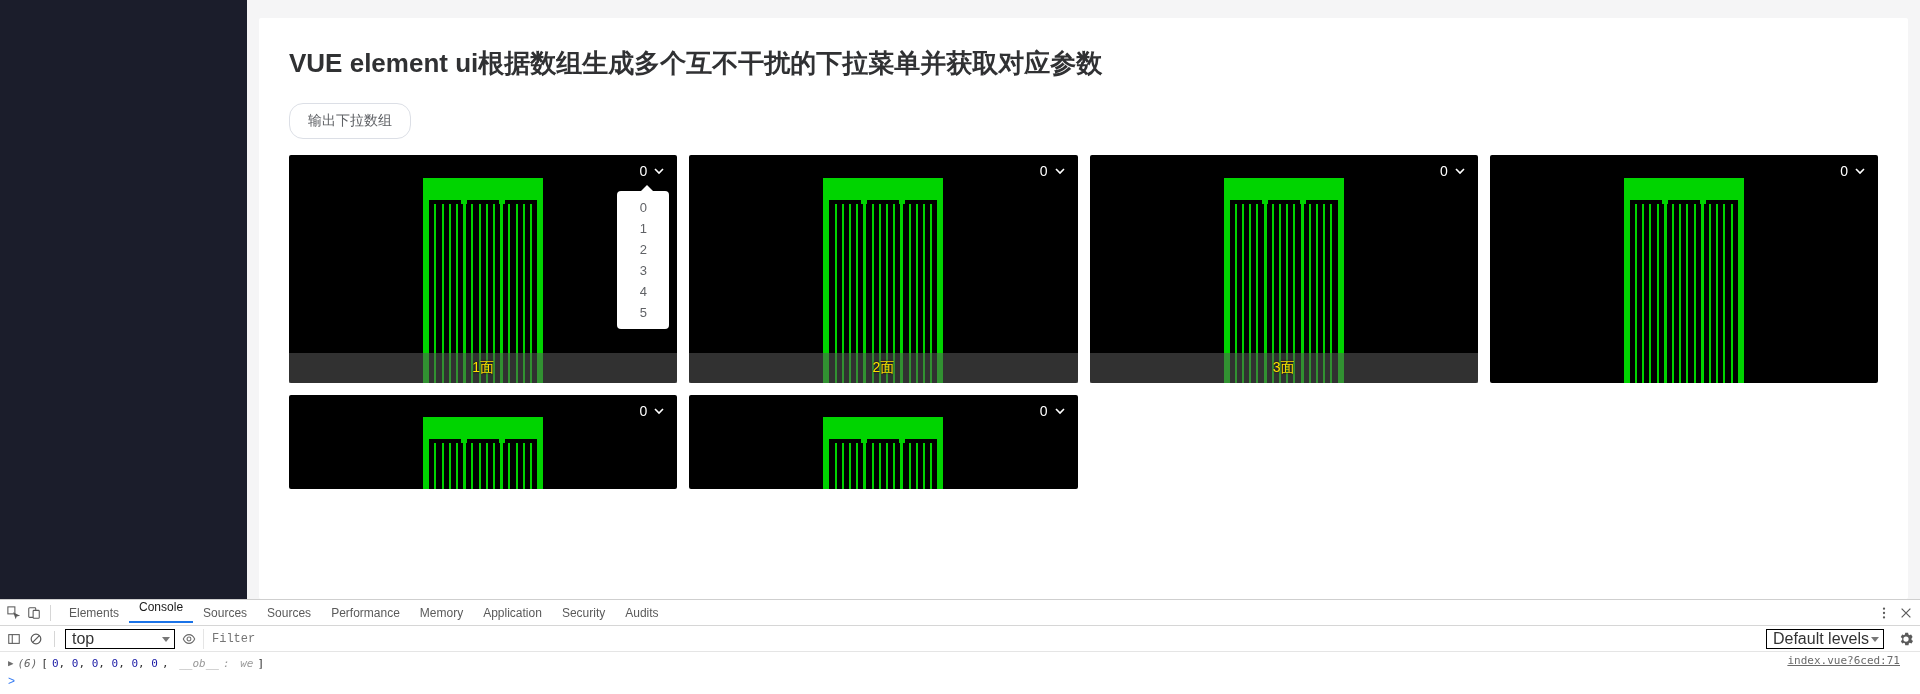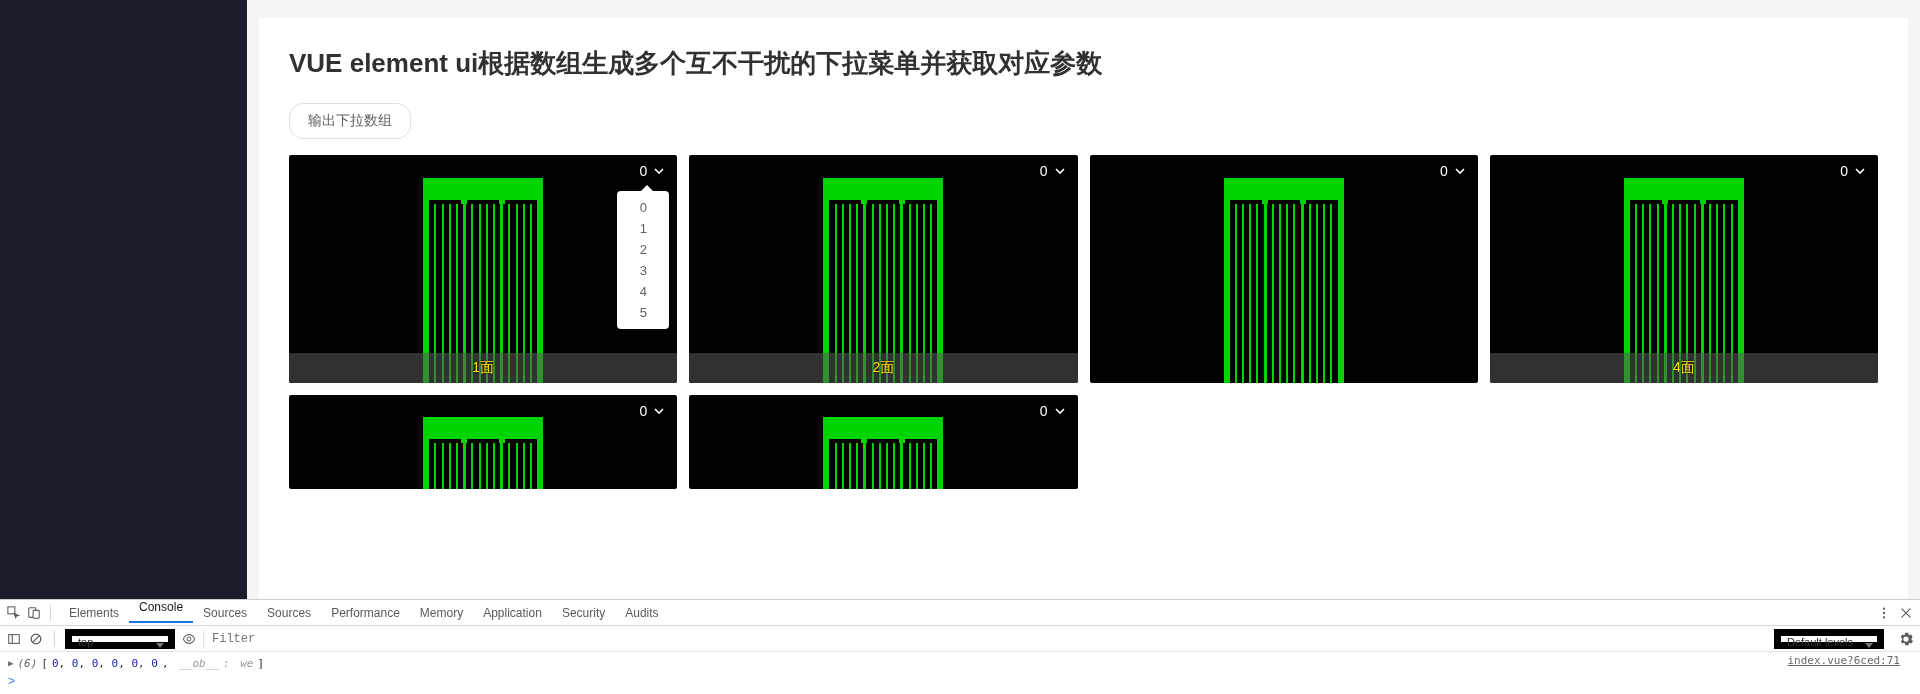--- a/index.html
+++ b/index.html
@@ -37,21 +37,21 @@
   
   .devtools { border-top:1px solid #cfcfcf; background:#fff; font-size:12px; color:#333; }
   .dt-tabs { display:flex; align-items:center; height:26px; border-bottom:1px solid #d6d6d6; padding:0 6px; gap:4px; }
   .dt-ic { width:16px; height:16px; display:flex; align-items:center; justify-content:center; color:#5a5a5a; cursor:pointer; }
   .dt-ic svg { width:14px; height:14px; }
   .dt-sep { width:1px; height:16px; background:#d6d6d6; margin:0 4px; }
   .dt-tab { padding:0 10px; height:40px; display:flex; align-items:center; color:#5a5a5a; cursor:pointer; }
   .dt-tab.active { color:#1a1a1a; border-bottom:2px solid #1a73e8; height:30px; margin-bottom:-1px; }
   .dt-right { margin-left:auto; display:flex; align-items:center; gap:6px; }
   .dt-toolbar { display:flex; align-items:center; height:26px; border-bottom:1px solid #e5e5e5; padding:0 6px; gap:6px; }
-  .dt-select { height:20px; border:7px solid #000000; background:#fff; font-size:11px; padding:0 14px 0 6px; position:relative; display:flex; align-items:flex-start; cursor:pointer; min-width:110px; }
+  .dt-select { height:20px; border:1px solid #000000; background:#fff; font-size:16px; padding:0 14px 0 6px; position:relative; display:flex; align-items:flex-end; cursor:pointer; min-width:110px; }
   .dt-select::after { content:""; position:absolute; right:4px; top:7px; width:0;height:0;border-left:4px solid transparent;border-right:4px solid transparent;border-top:5px solid #777; }
   .dt-eye { color:#6a6a6a; }
   .dt-filter { flex:0 0 420px; height:20px; border:none; border-left:1px solid #e5e5e5; font-size:12px; padding:0 8px; color:#888; background:transparent; outline:none;font-family:Liberation Mono, monospace; }
   .dt-levels { margin-left:auto; }
   .dt-gear { cursor:pointer; }
   .dt-body { position:relative; padding:2px 6px 2px 8px; min-height:20px; font-family: Menlo, Consolas, monospace; font-size:11px; color:#303030; }
   .dt-line { display:flex; align-items:center; gap:4px; height:18px; }
   .dt-tri { color:#6e6e6e; font-size:9px; }
   .dt-pre { font-style:italic; color:#6a6a6a; }
   .dt-brk { color:#303030; }
@@ -197,20 +197,23 @@
                     <span class="grp">
                       <span class="bar"></span>
                       <span class="bar"></span>
                       <span class="bar"></span>
                       <span class="bar"></span>
                       <span class="bar"></span>
                     </span>
                   </div>
                 </div>
               </div>
+              <div class="footer-band">
+                <span class="footer-text">3面</span>
+              </div>
             </div>
             <div class="tile">
               <div class="selector">
                 <span class="val">0</span>
                 <span class="chev">
                   <svg viewBox="0 0 12 12" fill="none" stroke="#fff" stroke-width="1.6">
                     <path d="M2 4 L6 8 L10 4"></path>
                   </svg>
                 </span>
               </div>
@@ -236,23 +239,20 @@
                     </span>
                     <span class="grp">
                       <span class="bar"></span>
                       <span class="bar"></span>
                       <span class="bar"></span>
                       <span class="bar"></span>
                       <span class="bar"></span>
                     </span>
                   </div>
                 </div>
-              </div>
-              <div class="footer-band">
-                <span class="footer-text">4面</span>
               </div>
             </div>
             <div class="tile short">
               <div class="selector">
                 <span class="val">0</span>
                 <span class="chev">
                   <svg viewBox="0 0 12 12" fill="none" stroke="#fff" stroke-width="1.6">
                     <path d="M2 4 L6 8 L10 4"></path>
                   </svg>
                 </span>

